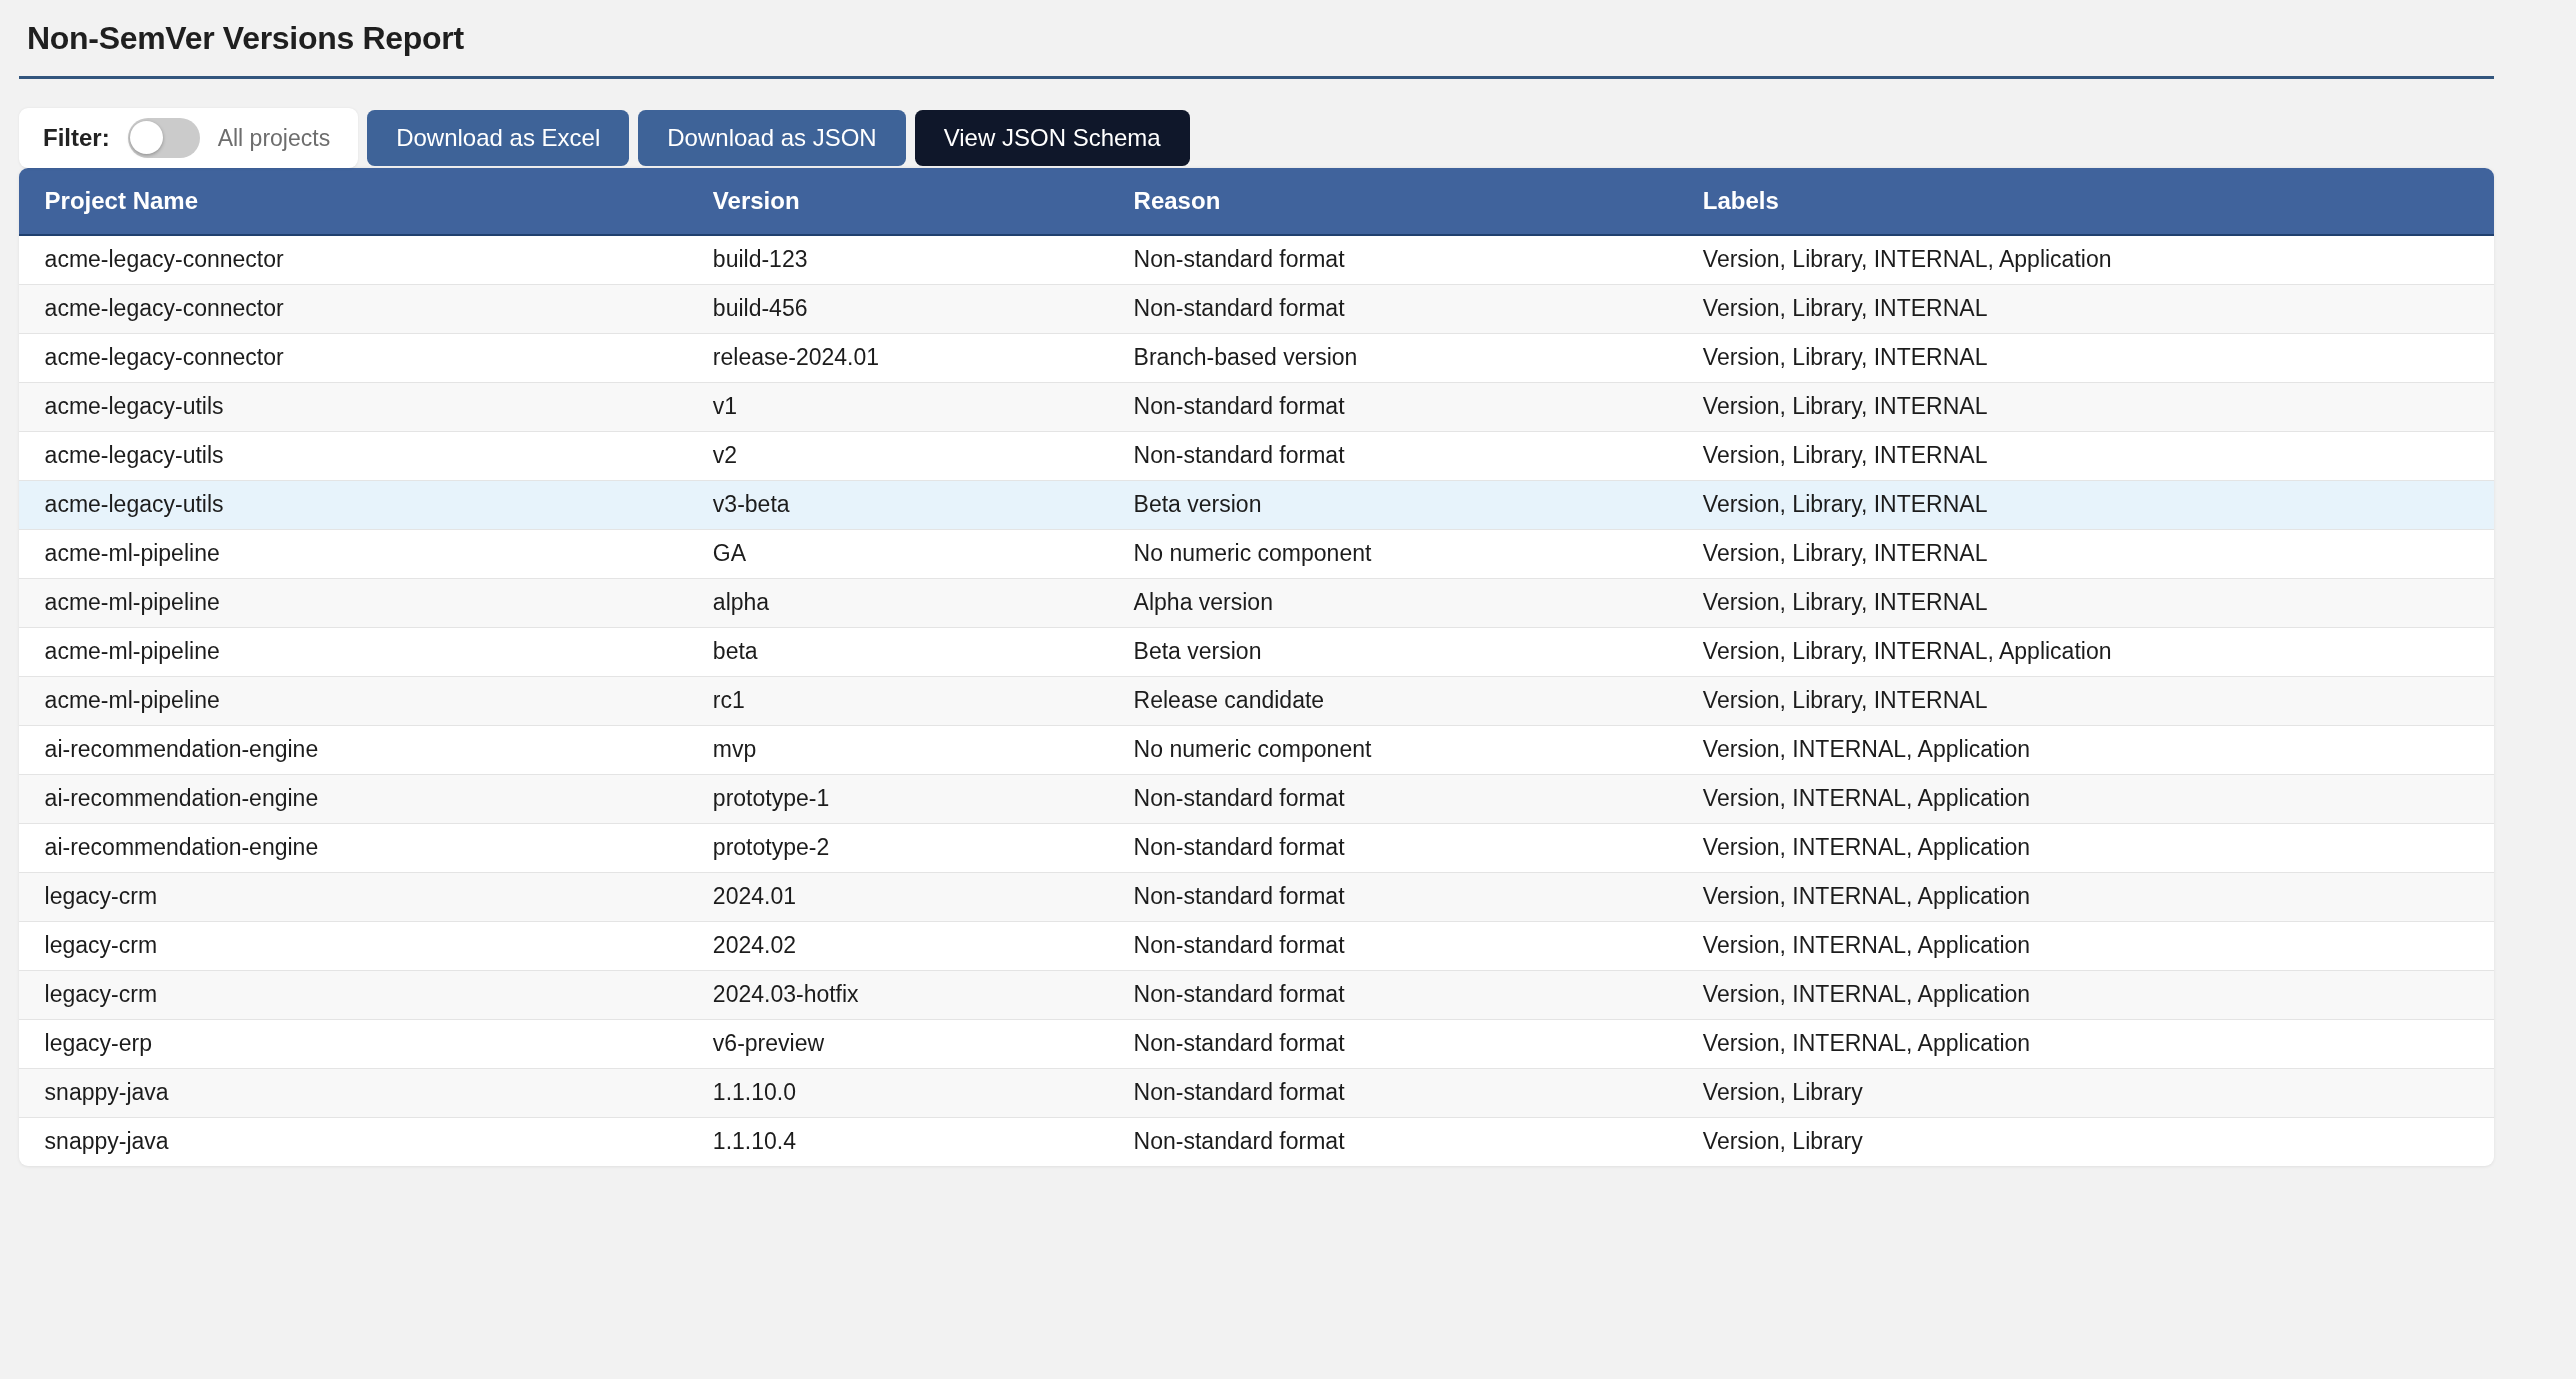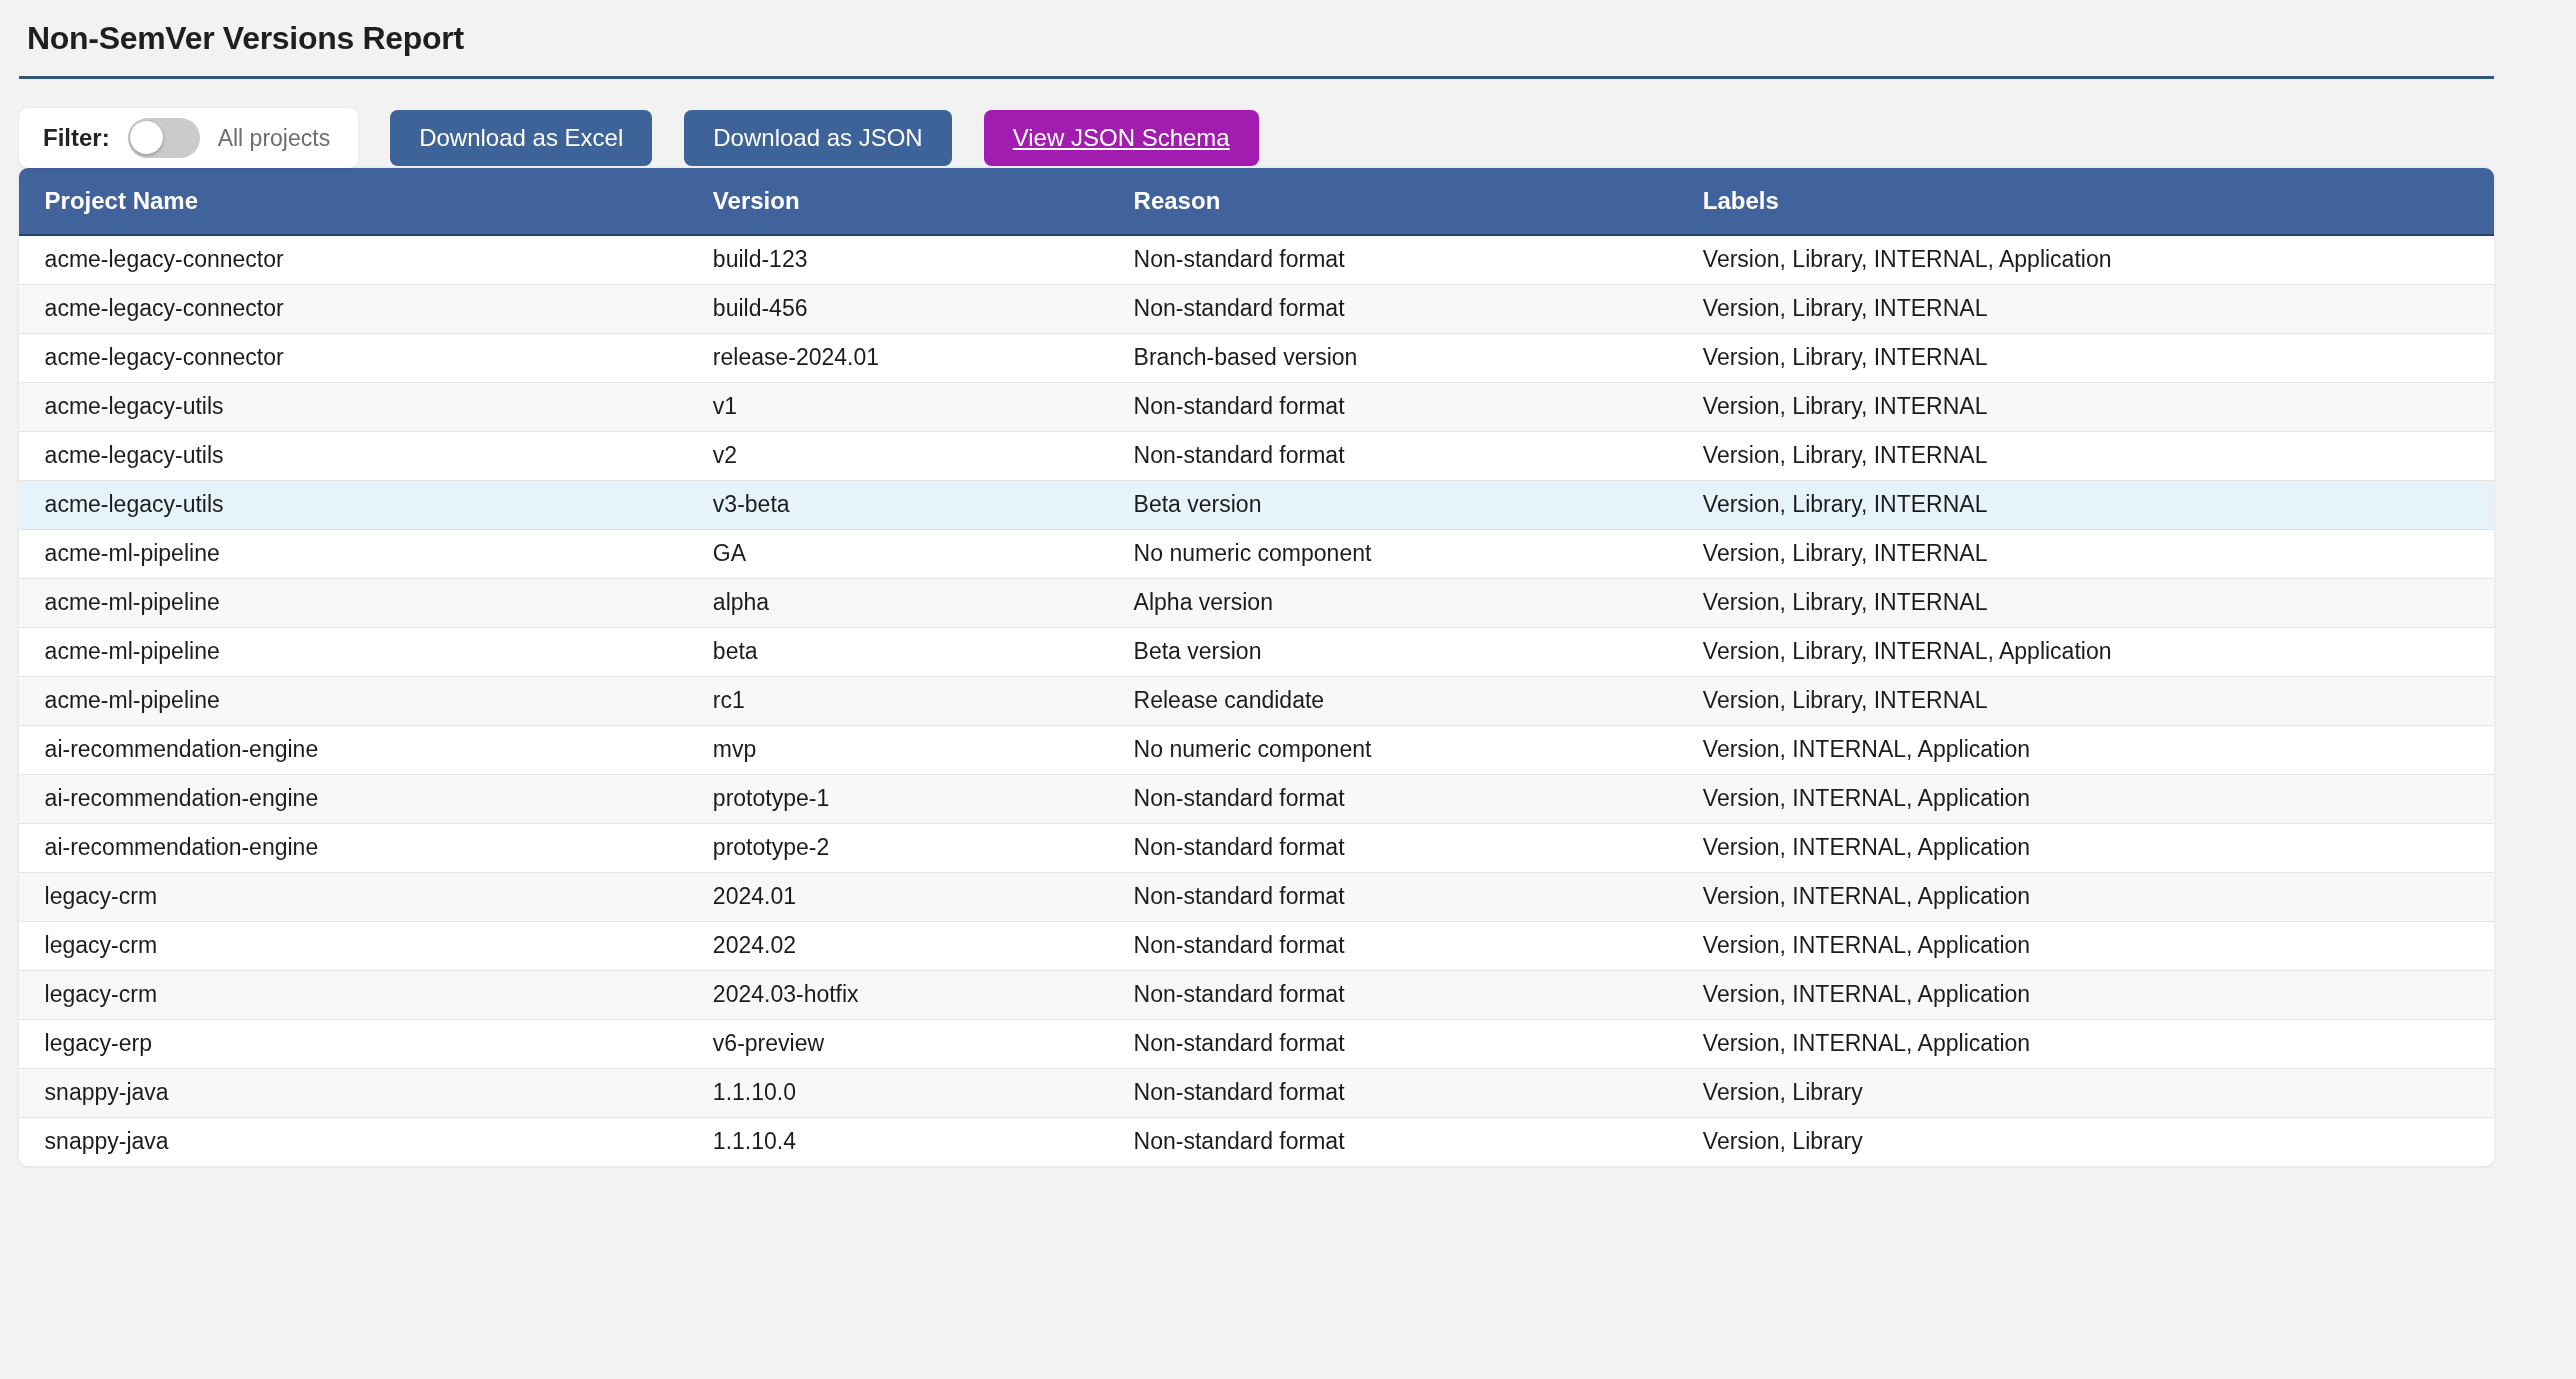--- a/index.html
+++ b/index.html
@@ -33,21 +33,21 @@
     border: none;
     border-bottom: 3.8px solid #33567e;
     height: 0;
   }
 
   
   .toolbar {
     margin-top: 29px;
     display: flex;
     align-items: center;
-    gap: 32px;
+    gap: 9px;
     height: 60px;
   }
   .filter-card {
     background: #ffffff;
     border-radius: 9px;
     height: 60px;
     display: flex;
     align-items: center;
     gap: 18px;
     padding: 0 28px 0 24px;
@@ -86,21 +86,21 @@
     border: none;
     border-radius: 7.7px;
     padding: 8px 29px;
     font-size: 24px;
     color: #ffffff;
     font-family: inherit;
     cursor: pointer;
     white-space: nowrap;
   }
   .btn-primary { background: #3e6398; }
-  .btn-dark { background: #a21caf; text-decoration: underline; }
+  .btn-dark { background: #0f172a; }
 
   
   .summary-bar {
     margin-top: 28px;
     background: #e7f2fa;
     border-radius: 7.7px;
     height: 61px;
     display: flex;
     align-items: center;
     gap: 41px;

